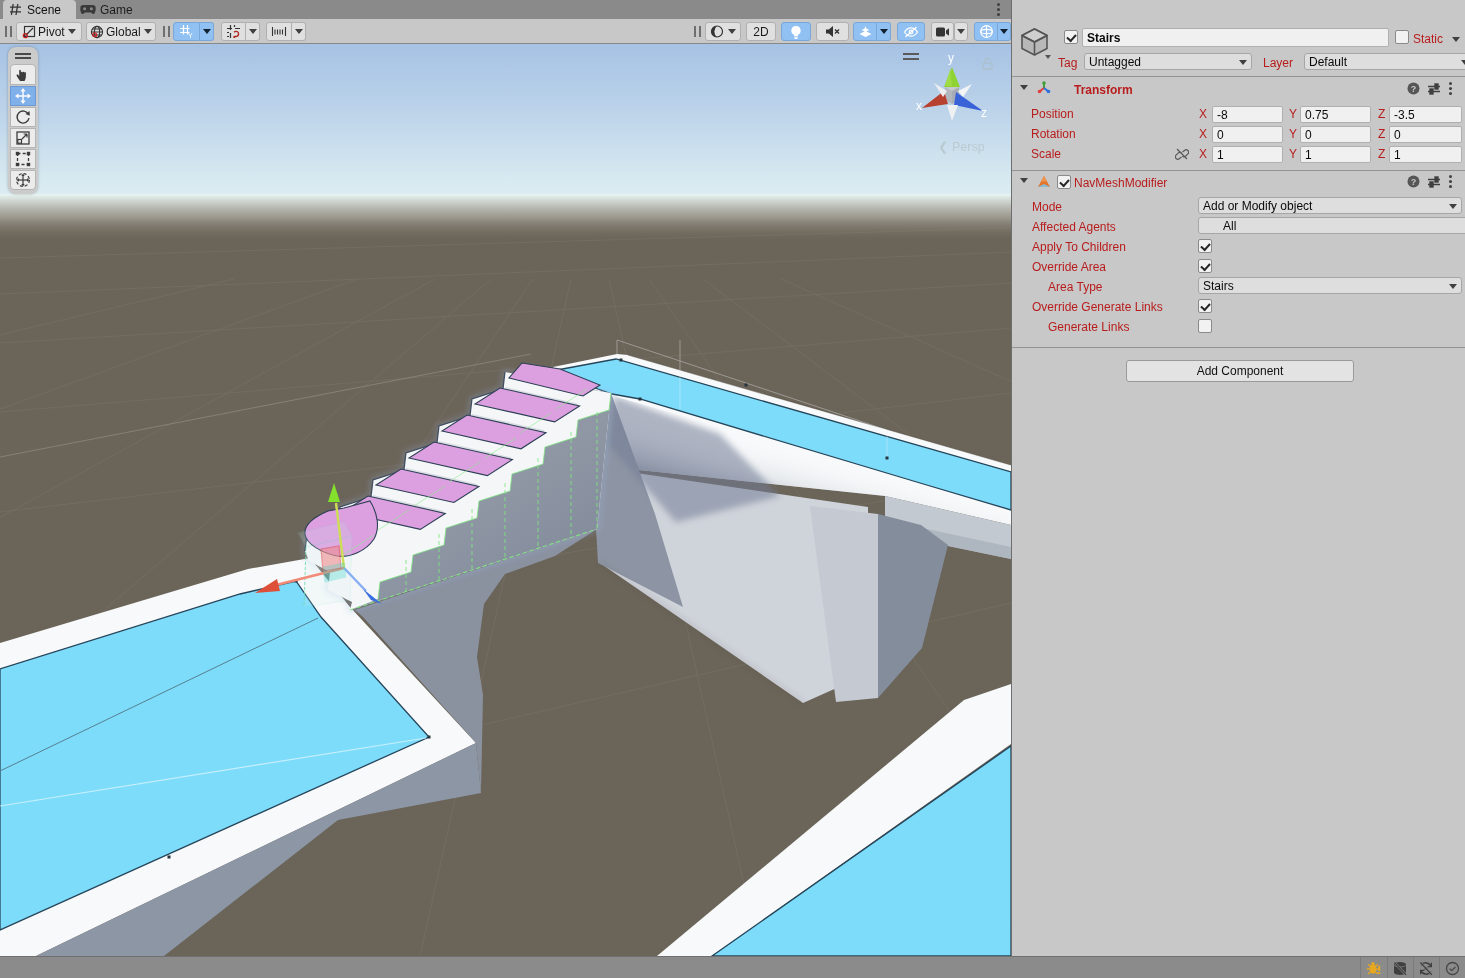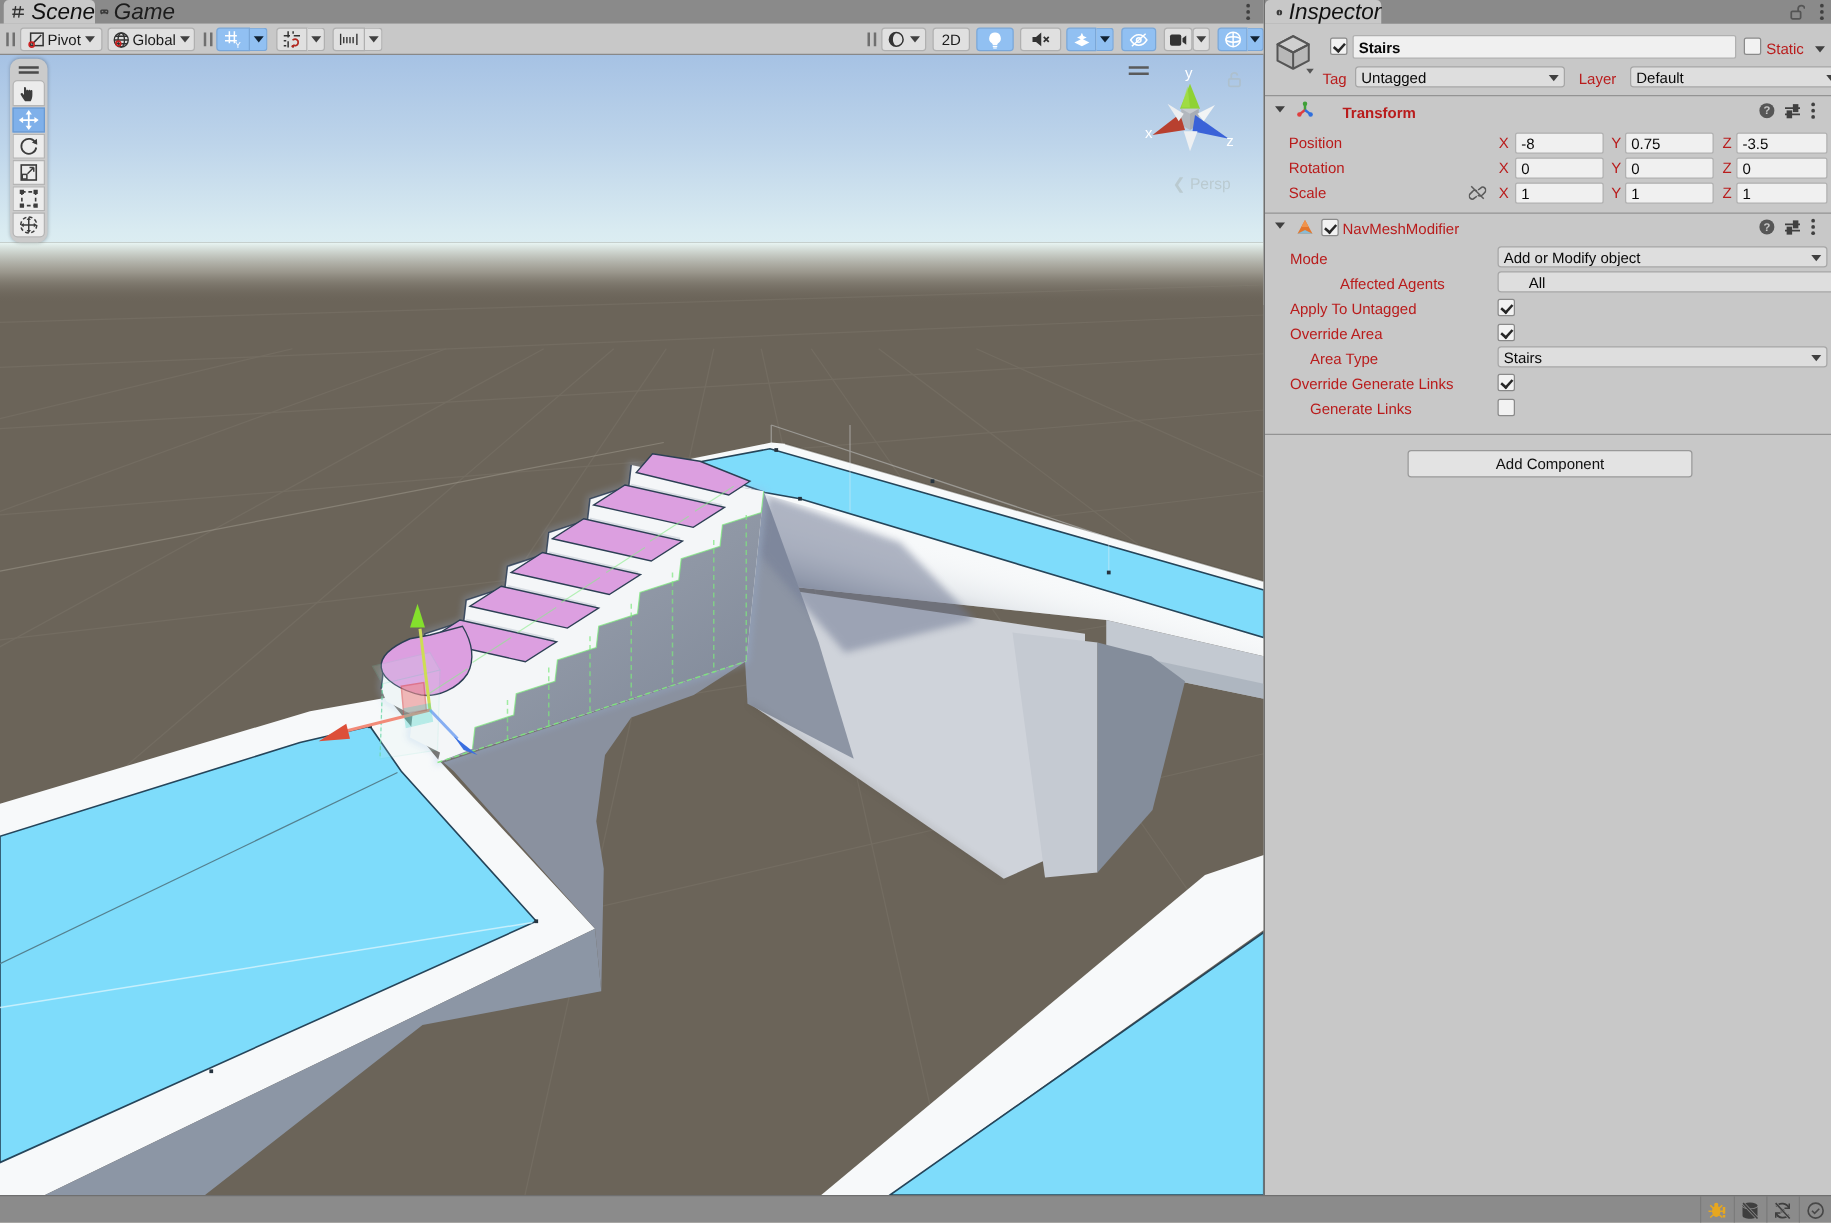--- a/index.html
+++ b/index.html
@@ -1,20 +1,20 @@
 <!DOCTYPE html>
 <html><head><meta charset="utf-8"><style>
 html,body{margin:0;padding:0;width:1465px;height:978px;overflow:hidden;background:#c8c8c8;
   font-family:"Liberation Sans",sans-serif;-webkit-font-smoothing:antialiased;}
 *{box-sizing:border-box;}
 .abs{position:absolute;}
 #page{position:relative;width:1465px;height:978px;}
 
 #stabbar{left:0;top:0;width:1011px;height:19px;background:#8a8a8a;}
-.tab{position:absolute;top:0;height:19px;display:flex;align-items:center;font-size:18px;color:#111;font-style:italic;}
+.tab{position:absolute;top:0;height:19px;display:flex;align-items:center;font-size:12px;color:#111;}
 .tab.active{background:#c8c8c8;border-radius:4px 4px 0 0;}
 
 #stoolbar{left:0;top:19px;width:1011px;height:25px;background:#c8c8c8;border-bottom:1px solid #888;}
 .tbtn{position:absolute;top:3px;height:19px;background:#e0e0e0;border:1px solid #b0b0b0;border-radius:3px;
   display:flex;align-items:center;justify-content:center;font-size:12px;color:#1a1a1a;}
 .tbtn.blue{background:#91c0f2;border-color:#7aa7d8;color:#fff;}
 .grip{position:absolute;top:7px;width:7px;height:11px;
   border-left:2px solid #6f6f6f;border-right:2px solid #6f6f6f;}
 .caret{width:0;height:0;border-left:4px solid transparent;border-right:4px solid transparent;border-top:5px solid #404040;display:inline-block;}
 
@@ -401,36 +401,20 @@
           </g>
           <polygon points="8,1.5 6.3,4 9.7,4" fill="#3c3c3c"></polygon>
           <polygon points="8,14.5 6.3,12 9.7,12" fill="#3c3c3c"></polygon>
           <polygon points="1.5,8 4,6.3 4,9.7" fill="#3c3c3c"></polygon>
           <polygon points="14.5,8 12,6.3 12,9.7" fill="#3c3c3c"></polygon>
         </svg>
 </div>
 </div>
 
 <div id="insp" class="abs">
-  <div id="itabbar" class="abs">
-    <div class="tab active" style="left:0px;width:93px;">
-      <svg width="12" height="12" viewBox="0 0 12 12" style="margin:0 5px 0 9px">
-            <circle cx="6" cy="6" r="5.5" fill="#3a3a3a"></circle>
-            <rect x="5.2" y="2.5" width="1.6" height="1.6" fill="#c8c8c8"></rect>
-            <rect x="5.2" y="5" width="1.6" height="4.5" fill="#c8c8c8"></rect>
-          </svg>Inspector
-    </div>
-    <svg width="12" height="13" viewBox="0 0 12 13" class="abs" style="left:420px;top:3px;">
-          <g fill="none" stroke="#555" stroke-width="1.4">
-            <rect x="1" y="6" width="7.5" height="6" rx="1"></rect>
-            <path d="M6.5 6V4a2.6 2.6 0 0 1 5.2 0"></path>
-          </g>
-        </svg>
-    <div class="kebab" style="left:444px;top:3px;"></div>
-  </div>
 
   <svg class="abs" style="left:6px;top:26px;" width="34" height="34" viewBox="0 0 34 34">
     <g fill="none" stroke="#555" stroke-width="1.6" stroke-linejoin="round">
       <path d="M16.5 3 29 9.5v13L16.5 29 4 22.5v-13z" fill="#b8b8b8"></path>
       <path d="M16.5 3 29 9.5 16.5 16 4 9.5z" fill="#cfcfcf"></path>
       <path d="M16.5 16v13M4 9.5 16.5 16 29 9.5"></path>
     </g>
     <path d="M27 29l6 0-3 4z" fill="#555"></path>
   </svg>
   <div class="chk on" style="left:52px;top:30px;"></div>
@@ -517,23 +501,23 @@
         <g stroke="#404040" stroke-width="1.4">
           <path d="M1 3.5h12M1 8.5h12"></path>
           <rect x="8" y="1" width="3" height="5" fill="#404040"></rect>
           <rect x="3" y="6" width="3" height="5" fill="#404040"></rect>
         </g>
       </svg>
   <div class="kebab" style="left:437px;top:175px;"></div>
 
   <div class="lbl" style="left:20px;top:200px;">Mode</div>
   <div class="drop" style="left:186px;top:197px;width:264px;">Add or Modify object<span class="caret"></span></div>
-  <div class="lbl" style="left:20px;top:220px;margin-left:40px;">Affected Agents</div>
+  <div class="lbl" style="left:20px;top:220px;">Affected Agents</div>
   <div class="drop" style="left:186px;top:217px;width:305px;padding-left:24px;">All<span class="caret"></span></div>
-  <div class="lbl" style="left:20px;top:240px;">Apply To Untagged</div>
+  <div class="lbl" style="left:20px;top:240px;">Apply To Children</div>
   <div class="chk on" style="left:186px;top:239px;"></div>
   <div class="lbl" style="left:20px;top:260px;">Override Area</div>
   <div class="chk on" style="left:186px;top:259px;"></div>
   <div class="lbl" style="left:36px;top:280px;">Area Type</div>
   <div class="drop" style="left:186px;top:277px;width:264px;">Stairs<span class="caret"></span></div>
   <div class="lbl" style="left:20px;top:300px;">Override Generate Links</div>
   <div class="chk on" style="left:186px;top:299px;"></div>
   <div class="lbl" style="left:36px;top:320px;">Generate Links</div>
   <div class="chk" style="left:186px;top:319px;"></div>
 

